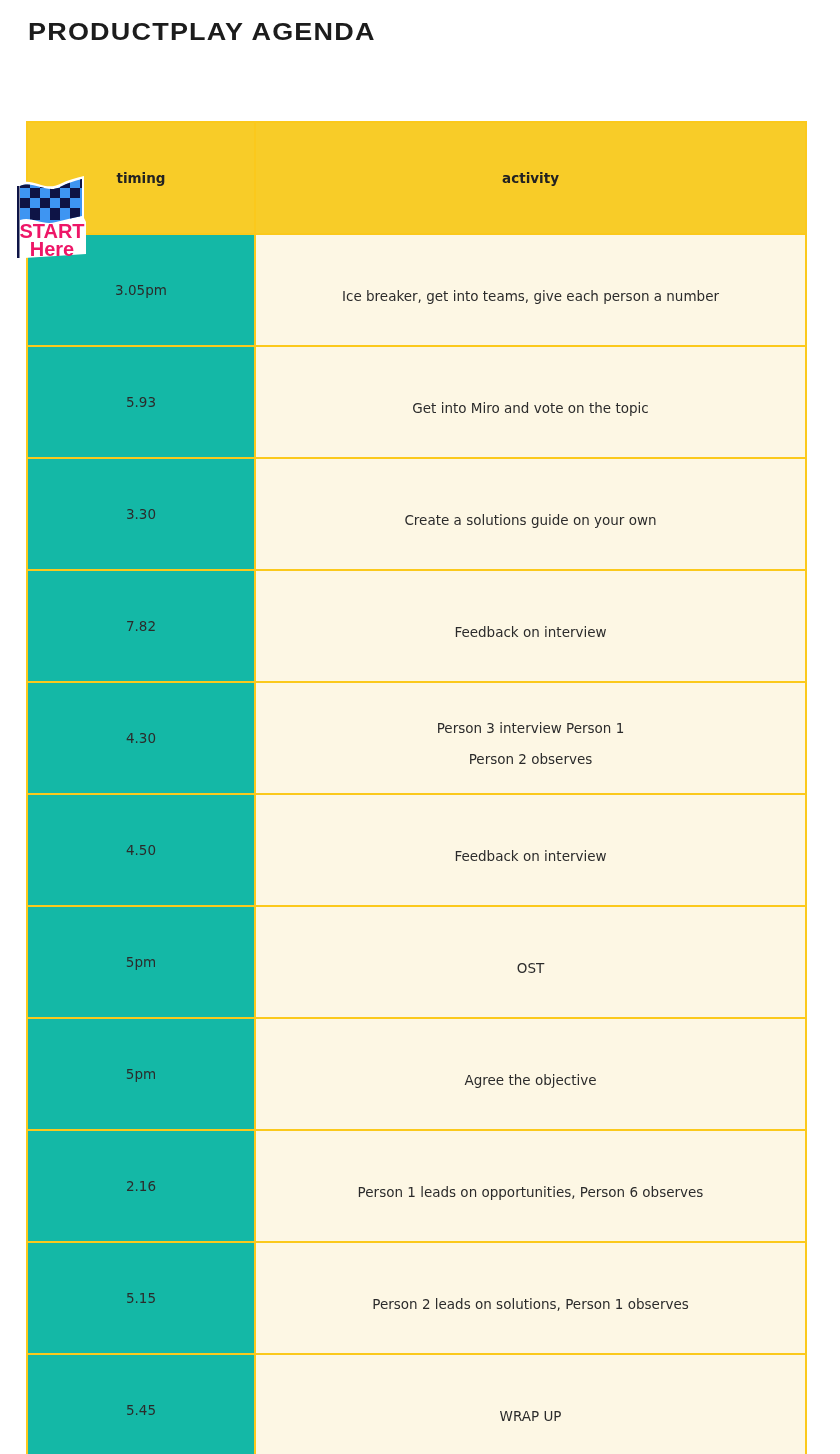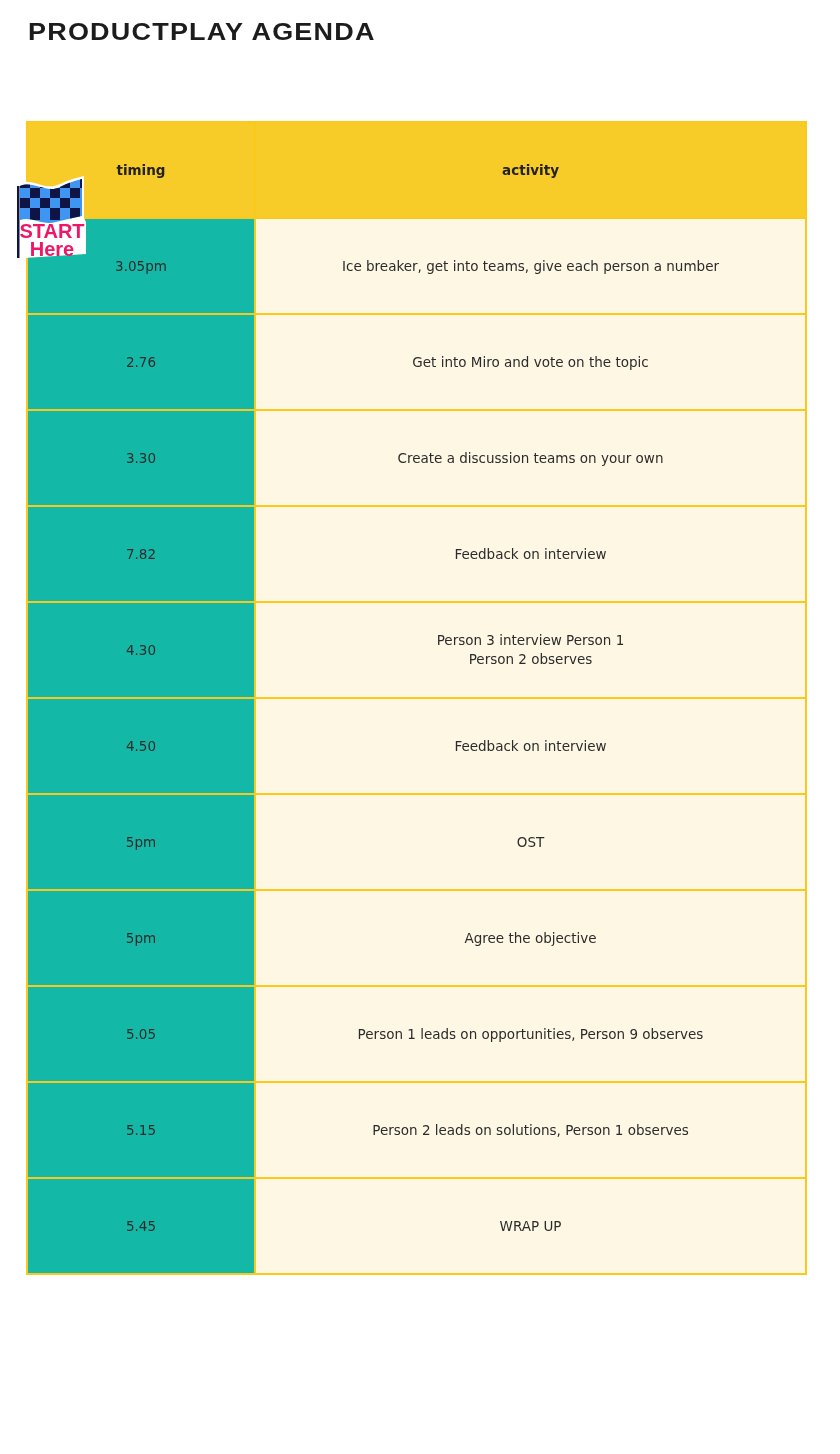--- a/index.html
+++ b/index.html
@@ -9,30 +9,30 @@
       font-family: "Liberation Sans", sans-serif; font-weight: 900;
       font-size: 27px; letter-spacing: 1.2px; color: #1c1c1c; margin: 0;
       transform: scaleY(0.92); transform-origin: left top;
     }
     table.agenda {
       position: absolute; left: 26px; top: 121px;
       width: 781px; border-collapse: collapse; table-layout: fixed;
     }
     table.agenda th, table.agenda td {
       border: 2px solid #fbc91c; text-align: center; vertical-align: middle;
-      font-size: 13.5px; line-height: 19px; padding: 8px 10px;
+      font-size: 13.5px; line-height: 19px; padding: 16px 10px;
     }
     table.agenda th {
       background: #f8cc28; height: 78px; font-weight: bold; color: #222;
     }
     table.agenda td { height: 78px; }
     td.timing { background: #14b8a6; }
     td.activity { background: #fdf7e4; }
     col.c1 { width: 228px; }
-    .line { display: block; }
+    .line { display: block; margin-top: 12px; }
     .flag {
       position: absolute; left: 12px; top: 172px; width: 76px; height: 88px;
     }
   </style>
 </head>
 <body>
 
 <h1 class="title">PRODUCTPLAY AGENDA</h1>
 
 <table class="agenda">
@@ -47,29 +47,29 @@
     </tr>
   </thead>
   <tbody id="rows">
       <tr>
         <td class="timing">3.05pm</td>
         <td class="activity">
           <span class="line">Ice breaker, get into teams, give each person a number</span>
         </td>
       </tr>
       <tr>
-        <td class="timing">2.76</td>
+        <td class="timing">5.93</td>
         <td class="activity">
           <span class="line">Get into Miro and vote on the topic</span>
         </td>
       </tr>
       <tr>
         <td class="timing">3.30</td>
         <td class="activity">
-          <span class="line">Create a discussion teams on your own</span>
+          <span class="line">Create a solutions guide on your own</span>
         </td>
       </tr>
       <tr>
         <td class="timing">7.82</td>
         <td class="activity">
           <span class="line">Feedback on interview</span>
         </td>
       </tr>
       <tr>
         <td class="timing">4.30</td>
@@ -90,23 +90,23 @@
           <span class="line">OST</span>
         </td>
       </tr>
       <tr>
         <td class="timing">5pm</td>
         <td class="activity">
           <span class="line">Agree the objective</span>
         </td>
       </tr>
       <tr>
-        <td class="timing">5.05</td>
+        <td class="timing">2.16</td>
         <td class="activity">
-          <span class="line">Person 1 leads on opportunities, Person 9 observes</span>
+          <span class="line">Person 1 leads on opportunities, Person 6 observes</span>
         </td>
       </tr>
       <tr>
         <td class="timing">5.15</td>
         <td class="activity">
           <span class="line">Person 2 leads on solutions, Person 1 observes</span>
         </td>
       </tr>
       <tr>
         <td class="timing">5.45</td>

